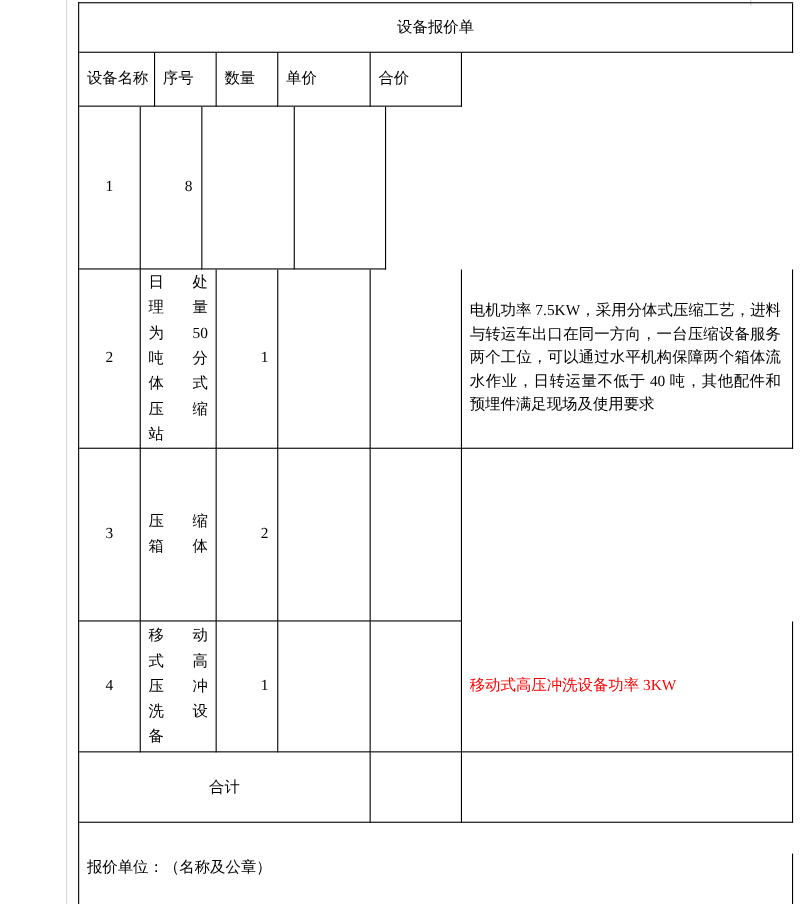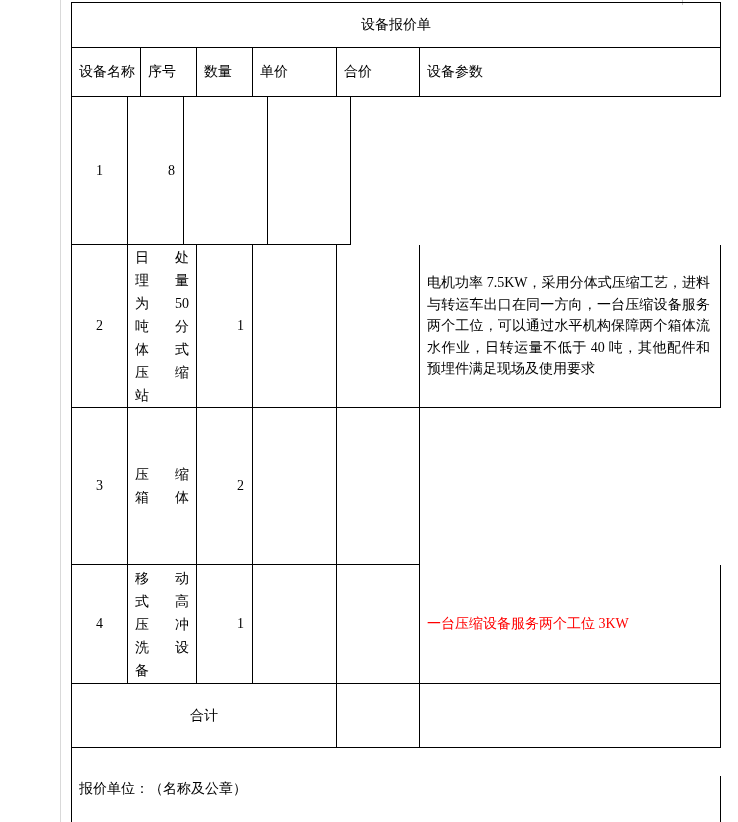--- a/index.html
+++ b/index.html
@@ -94,21 +94,20 @@
   <div class="row r-title">
     <div class="cell title-cell">设备报价单</div>
   </div>
 
   <div class="row r-header">
     <div class="cell c-name header-cell">设备名称</div>
     <div class="cell c-index header-cell" style="justify-content:flex-start;">序号</div>
     <div class="cell c-qty header-cell" style="justify-content:flex-start;padding-right:0;">数量</div>
     <div class="cell c-unit header-cell">单价</div>
     <div class="cell c-total header-cell">合价</div>
-    <div class="cell c-params header-cell" style="padding:0 0 0 7px;">设备参数</div>
   </div>
 
   <div class="row r-item1">
     <div class="cell c-index">1</div>
     <div class="cell c-qty">8</div>
     <div class="cell c-unit"></div>
     <div class="cell c-total"></div>
   </div>
 
   <div class="row r-item2">
@@ -147,21 +146,21 @@
         <div class="name-inner">移动
 式高
 压冲
 洗设
 备</div>
       </div>
     <div class="cell c-qty">1</div>
     <div class="cell c-unit"></div>
     <div class="cell c-total"></div>
     <div class="cell c-params">
-        <div class="params-inner params-red" style="color: rgb(255, 0, 0);">一台压缩设备服务两个工位 3KW</div>
+        <div class="params-inner params-red" style="color: rgb(255, 0, 0);">移动式高压冲洗设备功率 3KW</div>
       </div>
   </div>
 
   <div class="row r-sum">
     <div class="cell sum-merged">合计</div>
     <div class="cell c-total"></div>
     <div class="cell c-params"></div>
   </div>
 
   <div class="row r-footer">

